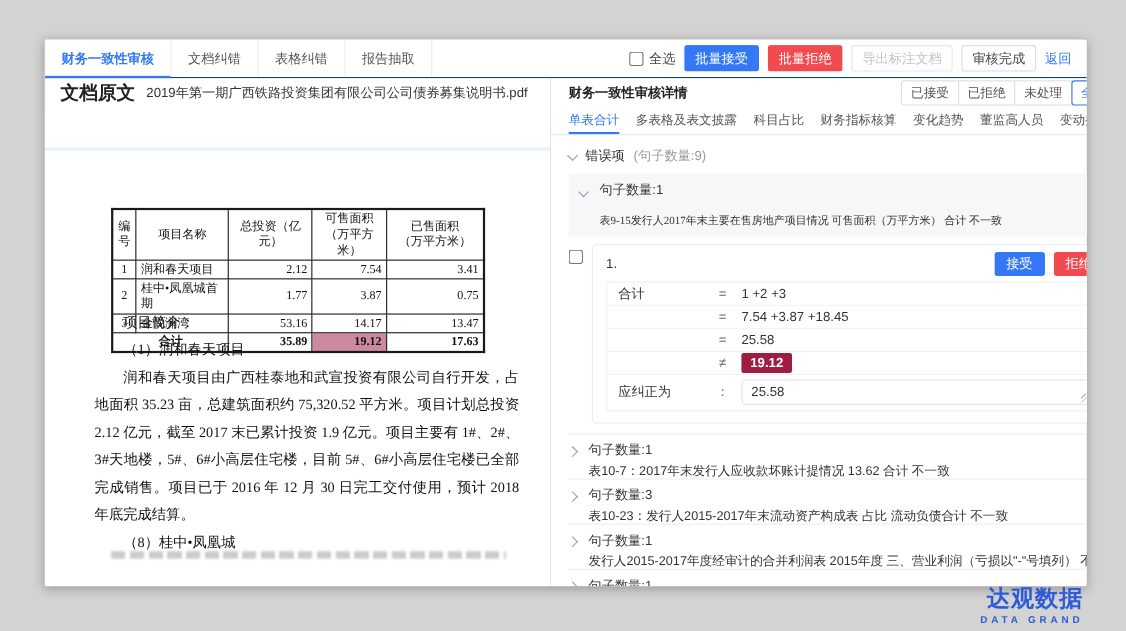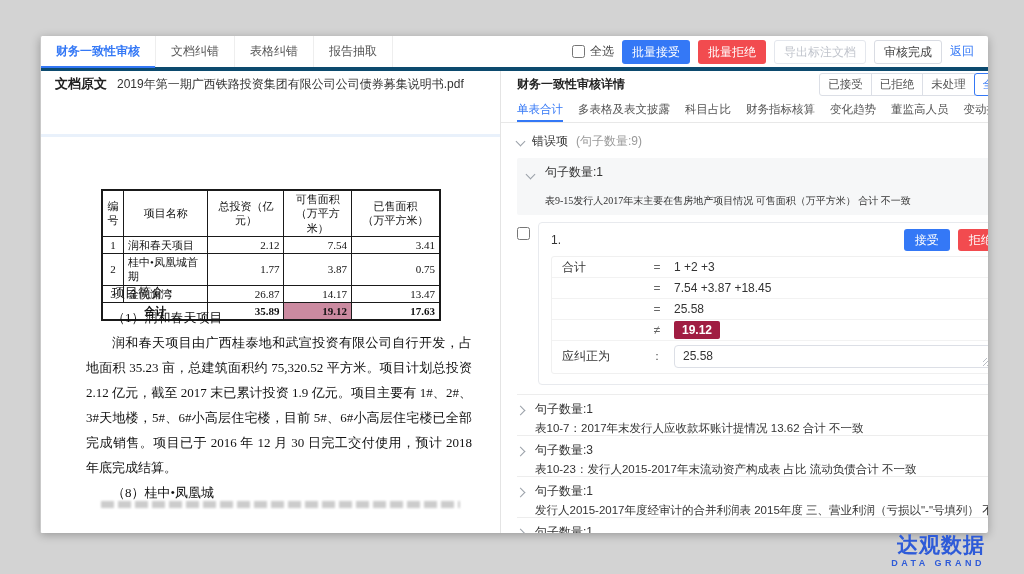--- a/index.html
+++ b/index.html
@@ -10,42 +10,42 @@
     font-family:"Liberation Sans","DejaVu Sans",sans-serif;
     color:#333;
   }
   .window {
     position:absolute; left:40px; top:36px; width:948px; height:497px;
     background:#fff; box-shadow:0 2px 10px rgba(0,0,0,.28); border-radius:2px;
     display:flex; flex-direction:column; overflow:hidden;
     border-left:1px solid #c9c9c9;
   }
   
-  .topbar { flex:0 0 35px; height:35px; border-bottom:4px solid #0c4a6e; display:flex; align-items:stretch; }
+  .topbar { flex:0 0 35px; height:35px; border-bottom:1px solid #0c4a6e; display:flex; align-items:stretch; }
   .tabs { display:flex; }
   .tab { padding:0 15px; display:flex; align-items:center; font-size:12px; color:#555;
          border-right:1px solid #eeeeee; position:relative; cursor:pointer; white-space:nowrap; }
   .tab.active { color:#3478f6; font-weight:bold; }
   .tab.active::after { content:""; position:absolute; left:0; right:0; bottom:-1px; height:2px; background:#3478f6; }
   .topbar-actions { margin-left:auto; display:flex; align-items:center; gap:8px; padding-right:14px; font-size:12px; }
   .selall { display:flex; align-items:center; gap:5px; color:#444; cursor:pointer; }
   .cb { width:13px; height:13px; accent-color:#3478f6; }
   .btn { border:1px solid transparent; border-radius:3px; font-size:12px; line-height:1;
          padding:5px 9px; cursor:pointer; font-family:inherit; white-space:nowrap; }
   .btn-blue { background:#3478f6; color:#fff; }
   .btn-red  { background:#f24b4f; color:#fff; }
   .btn-disabled { background:#fff; color:#c0c4cc; border-color:#e4e7ed; }
   .btn-plain { background:#fff; color:#444; border-color:#d9dce3; }
   .link-blue { color:#3478f6; cursor:pointer; }
 
   
   .content { flex:1; display:flex; min-height:0; }
   .left-panel { flex:0 0 460px; width:460px; border-right:1px solid #e4e4e4; display:flex; flex-direction:column; min-height:0; }
   .doc-header { flex:0 0 26px; display:flex; align-items:center; padding-left:14px; }
-  .doc-title { font-size:13px; font-weight:bold; color:#222; }
+  .doc-title { font-size:17px; font-weight:bold; color:#222; }
   .doc-name { font-size:12px; color:#333; margin-left:10px; white-space:nowrap; }
   .pdf-toolbar { flex:0 0 26px; background:#eef3f9; border-top:1px solid #e3e9f2; border-bottom:1px solid #e3e9f2;
                  display:flex; align-items:center; padding:0 10px; gap:7px; color:#55606e; }
   .tb-icon { display:inline-flex; align-items:center; cursor:pointer; }
   .tb-sep { width:1px; height:12px; background:#c6ccd6; }
   .page-input { width:42px; height:17px; background:#dfe3ea; border:none; border-radius:2px;
                 text-align:center; font-size:11px; color:#333; font-family:inherit; }
   .page-total { font-size:11px; color:#666; }
   .zoomctl { margin-left:auto; display:flex; align-items:center; gap:7px; font-size:14px; color:#777; }
   .zbtn { cursor:pointer; }
@@ -185,21 +185,21 @@
             <tr>
               <td class="td-c">2</td>
               <td class="td-l">桂中•凤凰城首期</td>
               <td class="td-r">1.77</td>
               <td class="td-r">3.87</td>
               <td class="td-r">0.75</td>
             </tr>
             <tr>
               <td class="td-c">3</td>
               <td class="td-l">金悦澜湾</td>
-              <td class="td-r">26.87</td>
+              <td class="td-r">53.16</td>
               <td class="td-r">14.17</td>
               <td class="td-r">13.47</td>
             </tr>
             <tr>
               <td class="td-c td-b" colspan="2">合计</td>
               <td class="td-r td-b">35.89</td>
               <td class="td-r td-b hl-pink">19.12</td>
               <td class="td-r td-b">17.63</td>
             </tr>
           </tbody>

